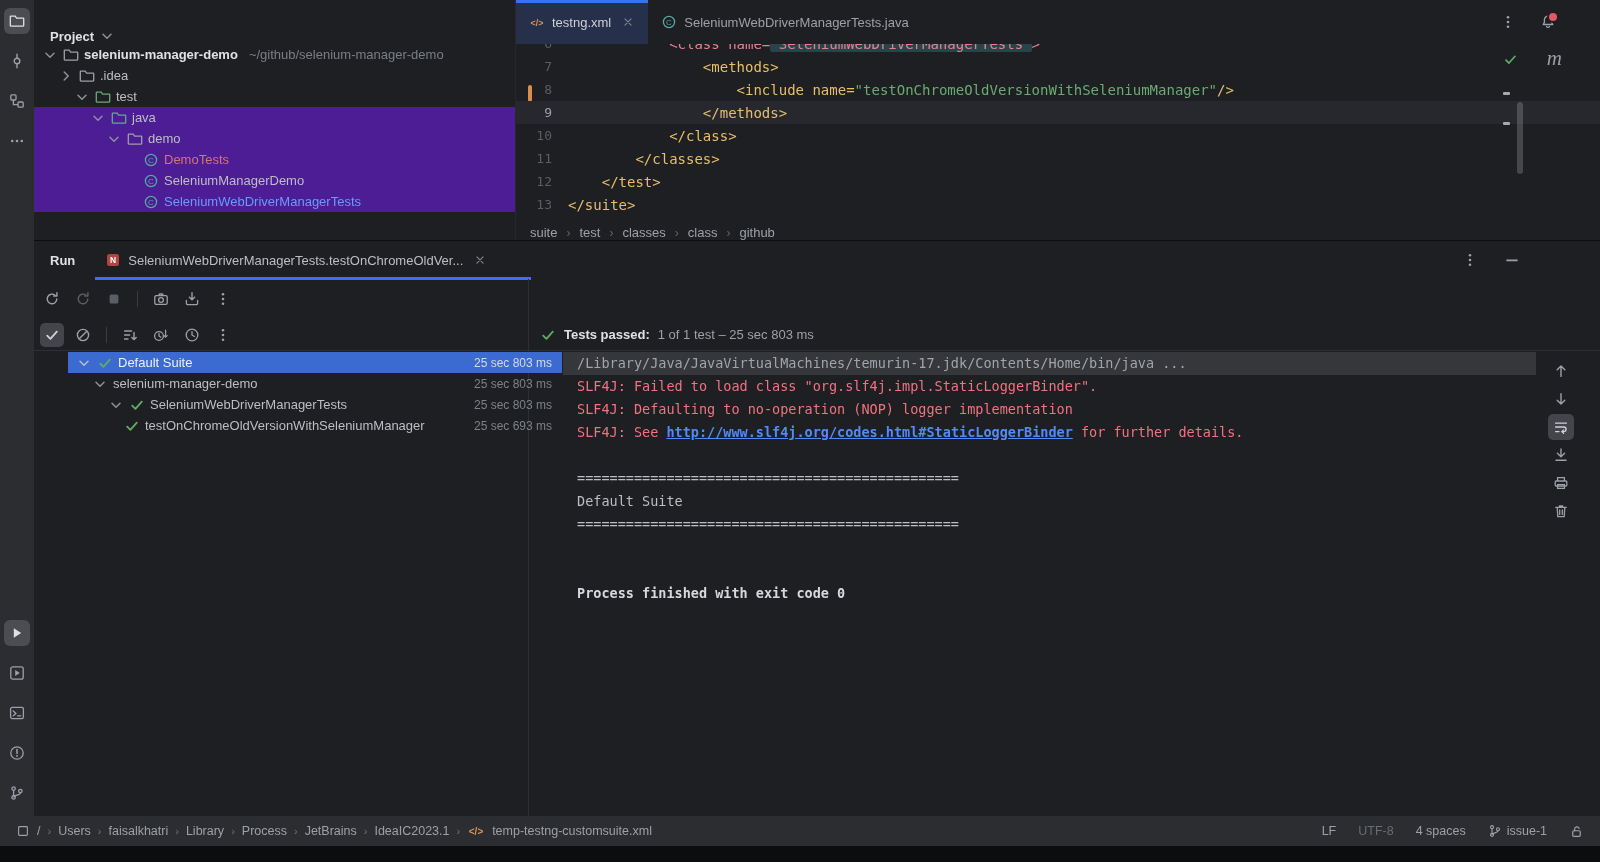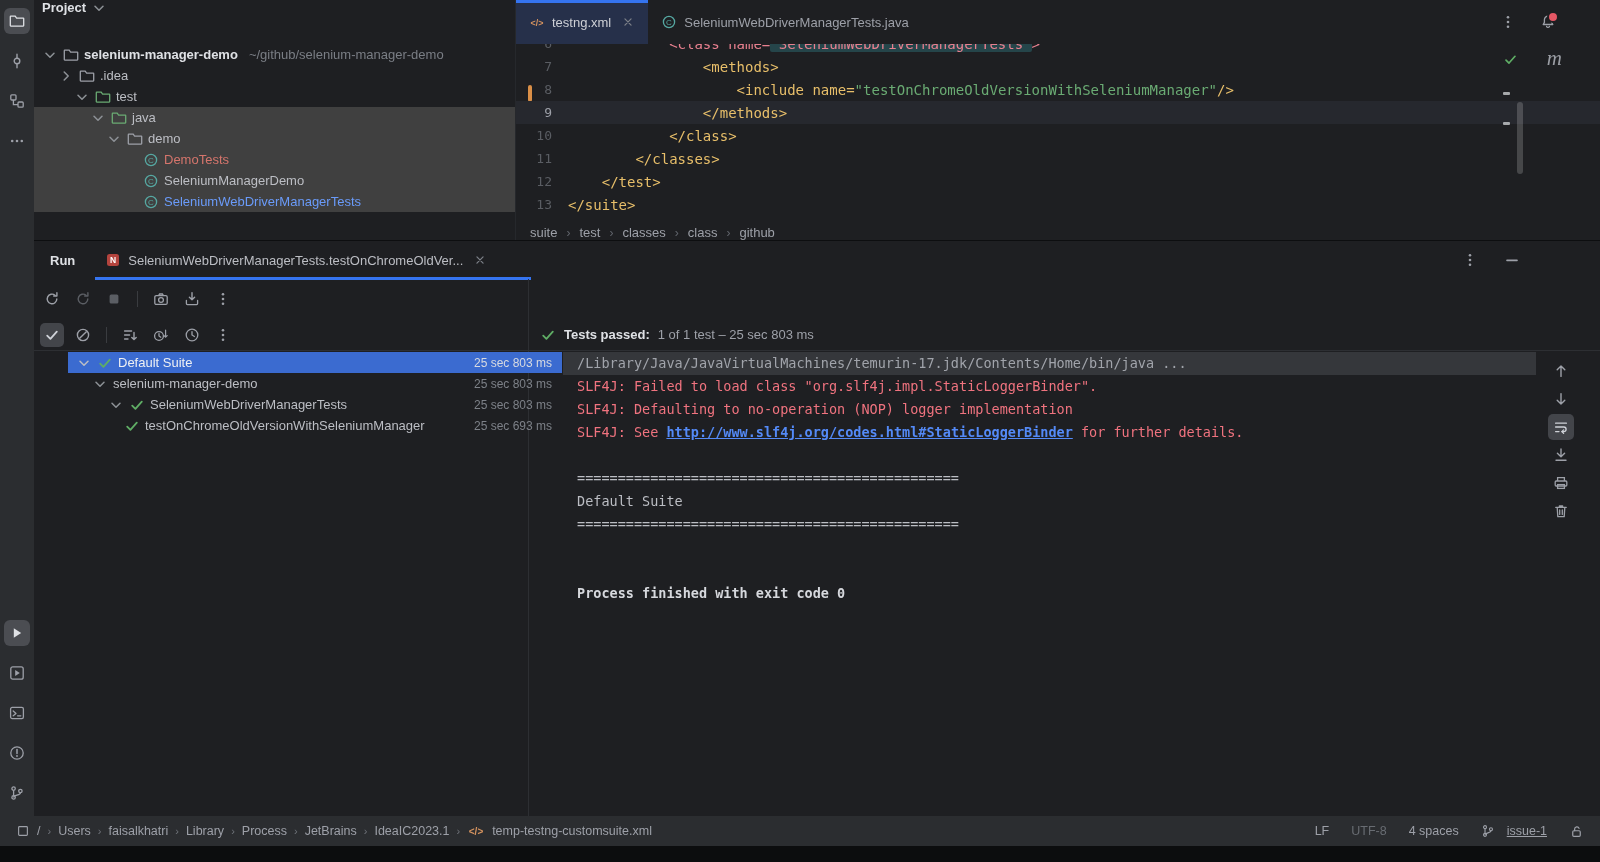--- a/index.html
+++ b/index.html
@@ -15,26 +15,26 @@
 
   
   .activity-bar{position:absolute;left:0;top:0;width:34px;height:816px;background:#2b2d30;
     display:flex;flex-direction:column;justify-content:space-between;align-items:center;
     padding:8px 0 10px;box-sizing:border-box;z-index:6;}
   .ab-group{display:flex;flex-direction:column;gap:14px;align-items:center;}
   .ab-btn{width:26px;height:26px;border-radius:6px;display:flex;align-items:center;justify-content:center;color:#9da0a8;cursor:pointer;}
   .ab-btn.active{background:#4b4d52;color:#dfe1e5;}
 
   
-  .project-header{position:absolute;left:34px;top:0;width:481px;height:44px;display:flex;align-items:flex-start;
-    gap:5px;padding-left:8px;box-sizing:border-box;background:#1e1f22;}
+  .project-header{position:absolute;left:34px;top:0;width:481px;height:44px;display:flex;align-items:flex-end;
+    gap:5px;padding-left:16px;box-sizing:border-box;background:#1e1f22;}
   .project-title{font-weight:700;color:#dfe1e5;}
   .project-tree{position:absolute;left:34px;top:44px;width:481px;height:196px;overflow:hidden;background:#1e1f22;}
   .tree-row{height:21px;display:flex;align-items:center;gap:5px;white-space:nowrap;cursor:pointer;}
-  .tree-row.green{background:#404040;}
+  .tree-row.green{background:#4c1d95;}
   .tree-label{color:#bcbec4;}
   .tree-label.bold{font-weight:700;color:#dfe1e5;}
   .tree-hint{color:#7a7e85;margin-left:6px;}
 
   
   .tab-bar{position:absolute;left:515px;top:0;right:0;height:44px;display:flex;align-items:stretch;background:#1e1f22;border-left:1px solid #26282c;}
   .tab{display:flex;align-items:center;gap:7px;padding:0 13px;position:relative;color:#9da0a8;cursor:pointer;}
   .tab.active{background:#26304a;color:#ced0d6;}
   .tab.active::before{content:"";position:absolute;left:0;right:0;top:0;height:3px;background:#3574f0;}
   .tab-close{color:#7d8188;margin-left:3px;width:14px;height:14px;}
@@ -106,21 +106,21 @@
   .console-tools .tb-btn{width:26px;height:26px;}
 
   
   .status-bar{position:absolute;left:0;top:816px;width:1600px;height:30px;background:#2b2d30;display:flex;align-items:center;
     padding:0 16px;box-sizing:border-box;color:#9da0a8;font-size:12.5px;gap:7px;z-index:8;}
   .sb-left{display:flex;align-items:center;gap:7px;}
   .sb-sep{color:#6f737a;font-size:11px;}
   .sb-item{cursor:pointer;white-space:nowrap;}
   .sb-right{margin-left:auto;display:flex;align-items:center;gap:22px;}
   .sb-dim{color:#686c72;}
-  .sb-branch{display:flex;align-items:flex-end;gap:12px;cursor:pointer;text-decoration:underline;}
+  .sb-branch{display:flex;align-items:flex-end;gap:5px;cursor:pointer;}
   .footer{position:absolute;left:0;top:846px;width:100%;height:16px;background:#0c0d0e;}
 </style>
 </head>
 <body>
 
 <div class="app">
 
   <aside class="activity-bar">
     <div class="ab-group" id="ab-top">
         <div class="ab-btn active">

